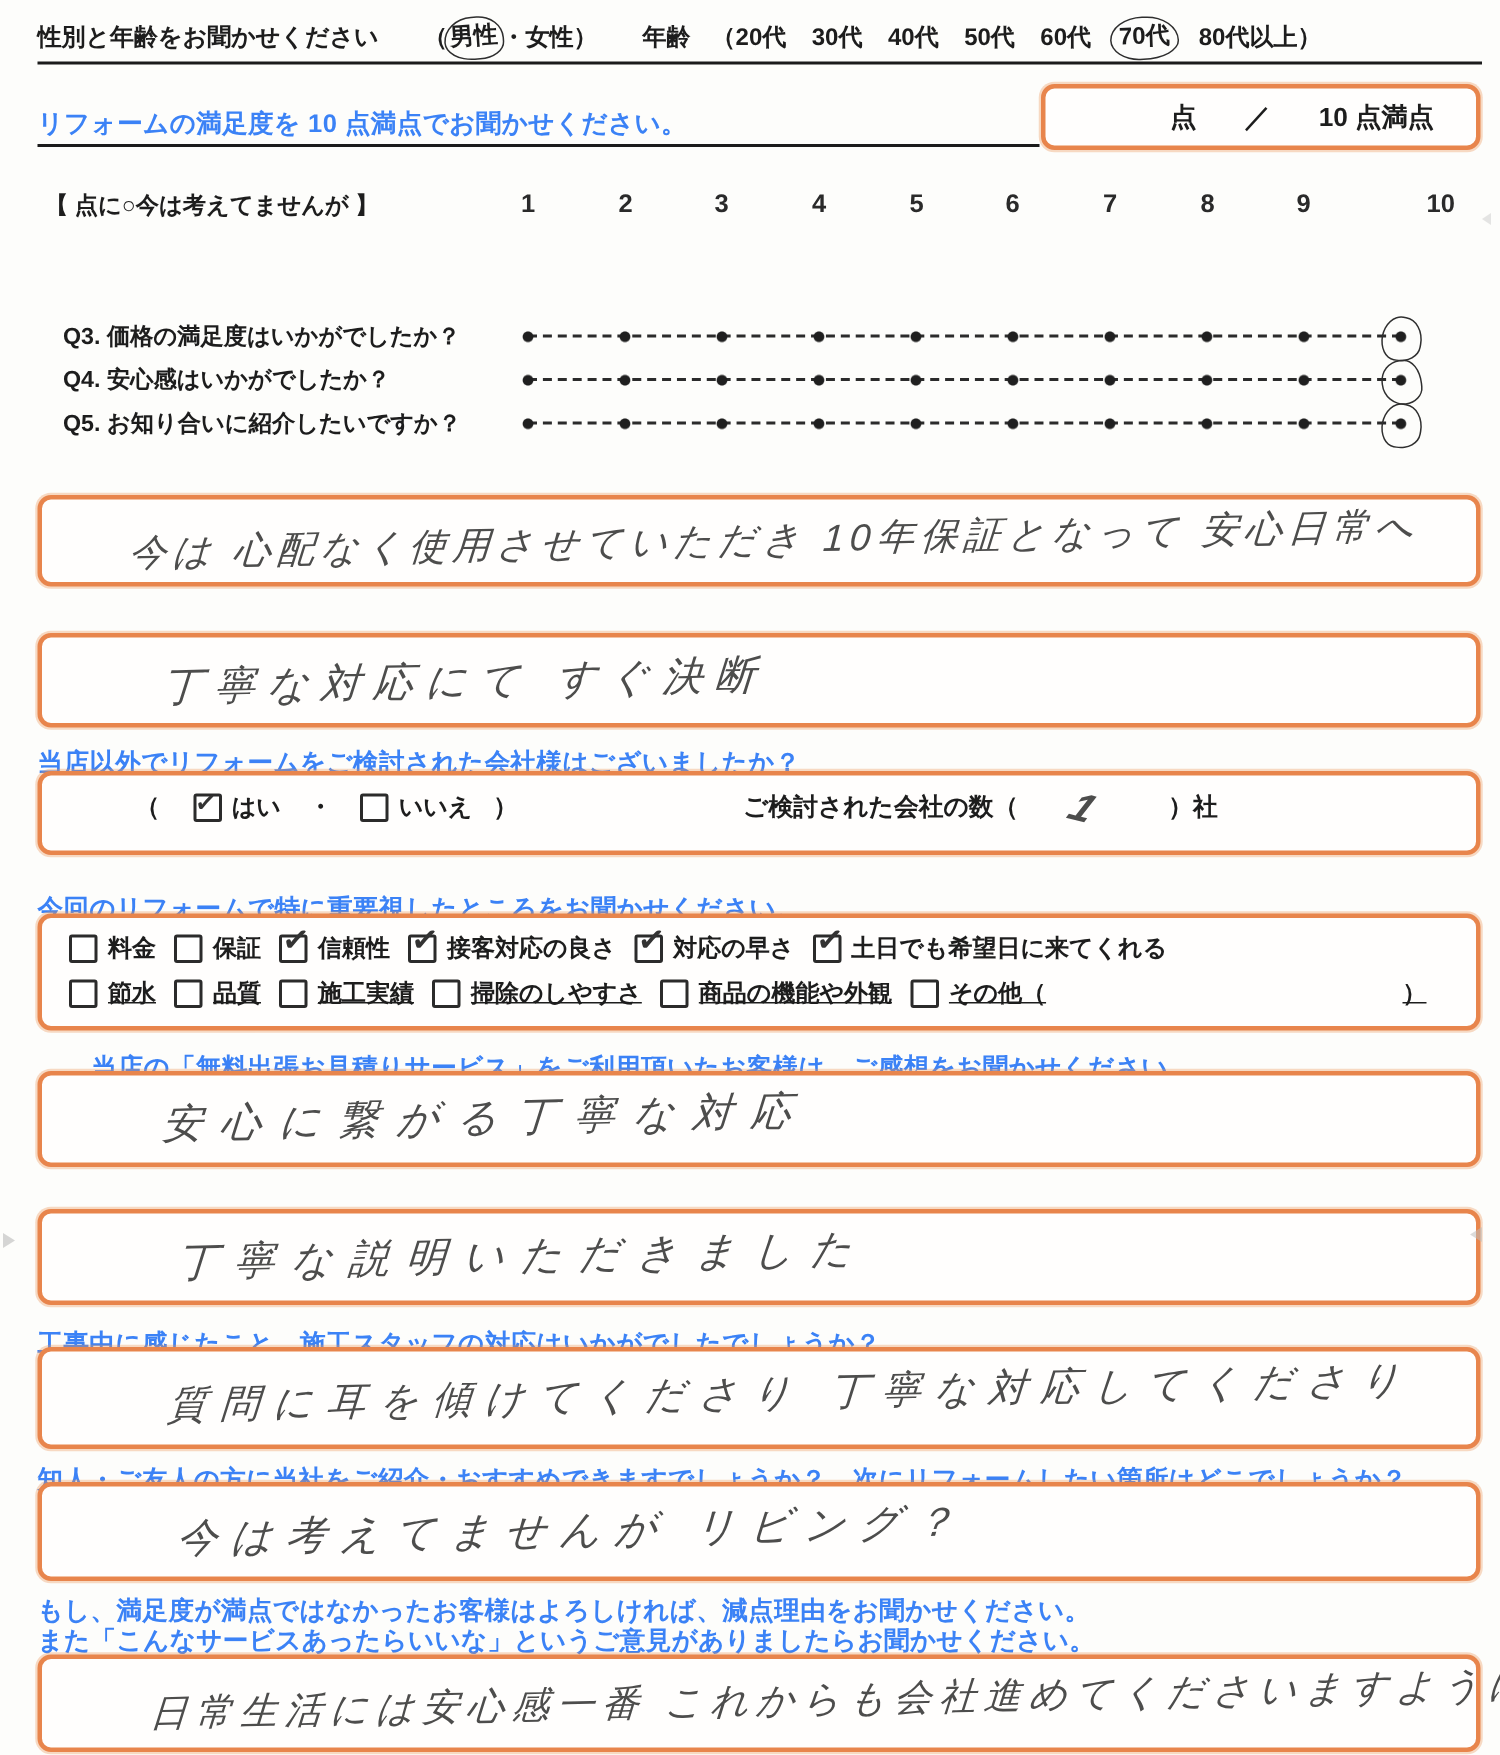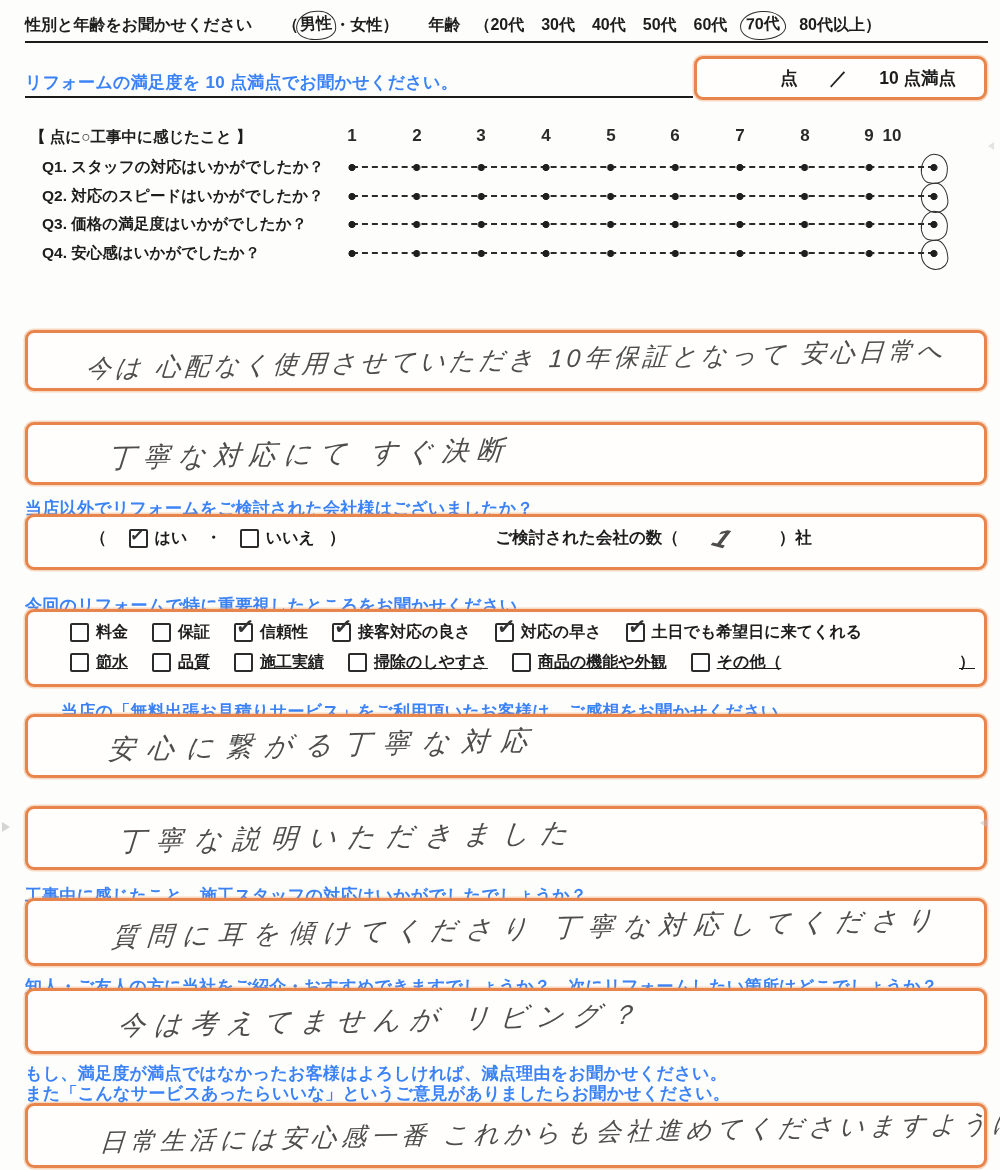--- a/index.html
+++ b/index.html
@@ -39,21 +39,21 @@
   .qrow:nth-of-type(odd) .sel{transform:rotate(10deg);}
   .qrow:nth-of-type(even) .sel{transform:rotate(-6deg);border-radius:55% 45% 50% 60%/50% 62% 40% 55%;}
   
   .cb{display:inline-block;position:relative;width:15px;height:15px;border:2.1px solid #2b2b2b;border-radius:2px;
       margin-right:7px;flex:none;vertical-align:-2px;background:#fff;}
   .cb .tick{display:none;}
   .cb.checked .tick{display:block;position:absolute;top:-11px;left:0px;font-size:22px;font-weight:bold;
       color:#333;transform:rotate(6deg);font-style:normal;}
   .cb.checked.inner .tick{top:-6px;left:-1px;font-size:17px;}
   .cbitem{display:flex;align-items:center;font-weight:bold;font-size:16px;white-space:nowrap;}
-  .cbrow{position:absolute;left:70px;display:flex;align-items:center;gap:24px;}
+  .cbrow{position:absolute;left:46px;display:flex;align-items:center;gap:12px;}
   
   .artifact{position:absolute;width:0;height:0;border-style:solid;opacity:.55;}
 </style>
 </head>
 <body>
 
 <div id="page">
 
   <div class="toprow">
     <span>性別と年齢をお聞かせください</span>
@@ -85,52 +85,46 @@
   <div class="rule" style="left:25px;top:41px;width:963px;"></div>
 
   <div class="hdr" style="left:25px;top:71px;">リフォームの満足度を 10 点満点でお聞かせください。</div>
   <div class="rule" style="left:25px;top:96px;width:668px;"></div>
   <div class="obox" id="scorebox">
     <span>点</span>
     <span>／</span>
     <span>10 点満点</span>
   </div>
 
-  <div class="instr">【 点に○工事中に感じたこと 】</div>
+  <div class="instr">【 点に○今は考えてませんが 】</div>
   <span class="num" style="left:335px;">1</span>
   <span class="num" style="left:400px;">2</span>
   <span class="num" style="left:464px;">3</span>
   <span class="num" style="left:529px;">4</span>
   <span class="num" style="left:594px;">5</span>
   <span class="num" style="left:658px;">6</span>
   <span class="num" style="left:723px;">7</span>
   <span class="num" style="left:788px;">8</span>
   <span class="num" style="left:852px;">9</span>
-  <span class="num" style="left:875px;">10</span>
-
-  <div class="qrow" style="top:157px;">
-    <span class="qlabel"><span>Q1.</span>&nbsp;<span>スタッフの対応はいかがでしたか？</span></span>
-    <span class="dashline"></span>
-    <span class="dots"></span>
-    <span class="sel"></span>
-  </div>
-  <div class="qrow" style="top:186px;">
-    <span class="qlabel"><span>Q2.</span>&nbsp;<span>対応のスピードはいかがでしたか？</span></span>
-    <span class="dashline"></span>
-    <span class="dots"></span>
-    <span class="sel"></span>
-  </div>
+  <span class="num" style="left:936px;text-align:right;">10</span>
+
   <div class="qrow" style="top:214px;padding-left:13px;">
     <span class="qlabel"><span>Q3.</span>&nbsp;<span>価格の満足度はいかがでしたか？</span></span>
     <span class="dashline"></span>
     <span class="dots"></span>
     <span class="sel"></span>
   </div>
   <div class="qrow" style="top:243px;">
     <span class="qlabel"><span>Q4.</span>&nbsp;<span>安心感はいかがでしたか？</span></span>
+    <span class="dashline"></span>
+    <span class="dots"></span>
+    <span class="sel"></span>
+  </div>
+  <div class="qrow" style="top:272px;">
+    <span class="qlabel"><span>Q5.</span>&nbsp;<span>お知り合いに紹介したいですか？</span></span>
     <span class="dashline"></span>
     <span class="dots"></span>
     <span class="sel"></span>
   </div>
 
   <div class="obox" style="left:25px;top:330px;width:956px;height:55px;"></div>
   <div class="hw" style="left:86px;top:343px;font-size:25px;letter-spacing:4px;">今は 心配なく使用させていただき 10年保証となって 安心日常へ</div>
 
   <div class="obox" style="left:25px;top:422px;width:956px;height:57px;"></div>
   <div class="hw" style="left:108px;top:436px;font-size:27px;letter-spacing:8px;">丁寧な対応にて すぐ決断</div>

